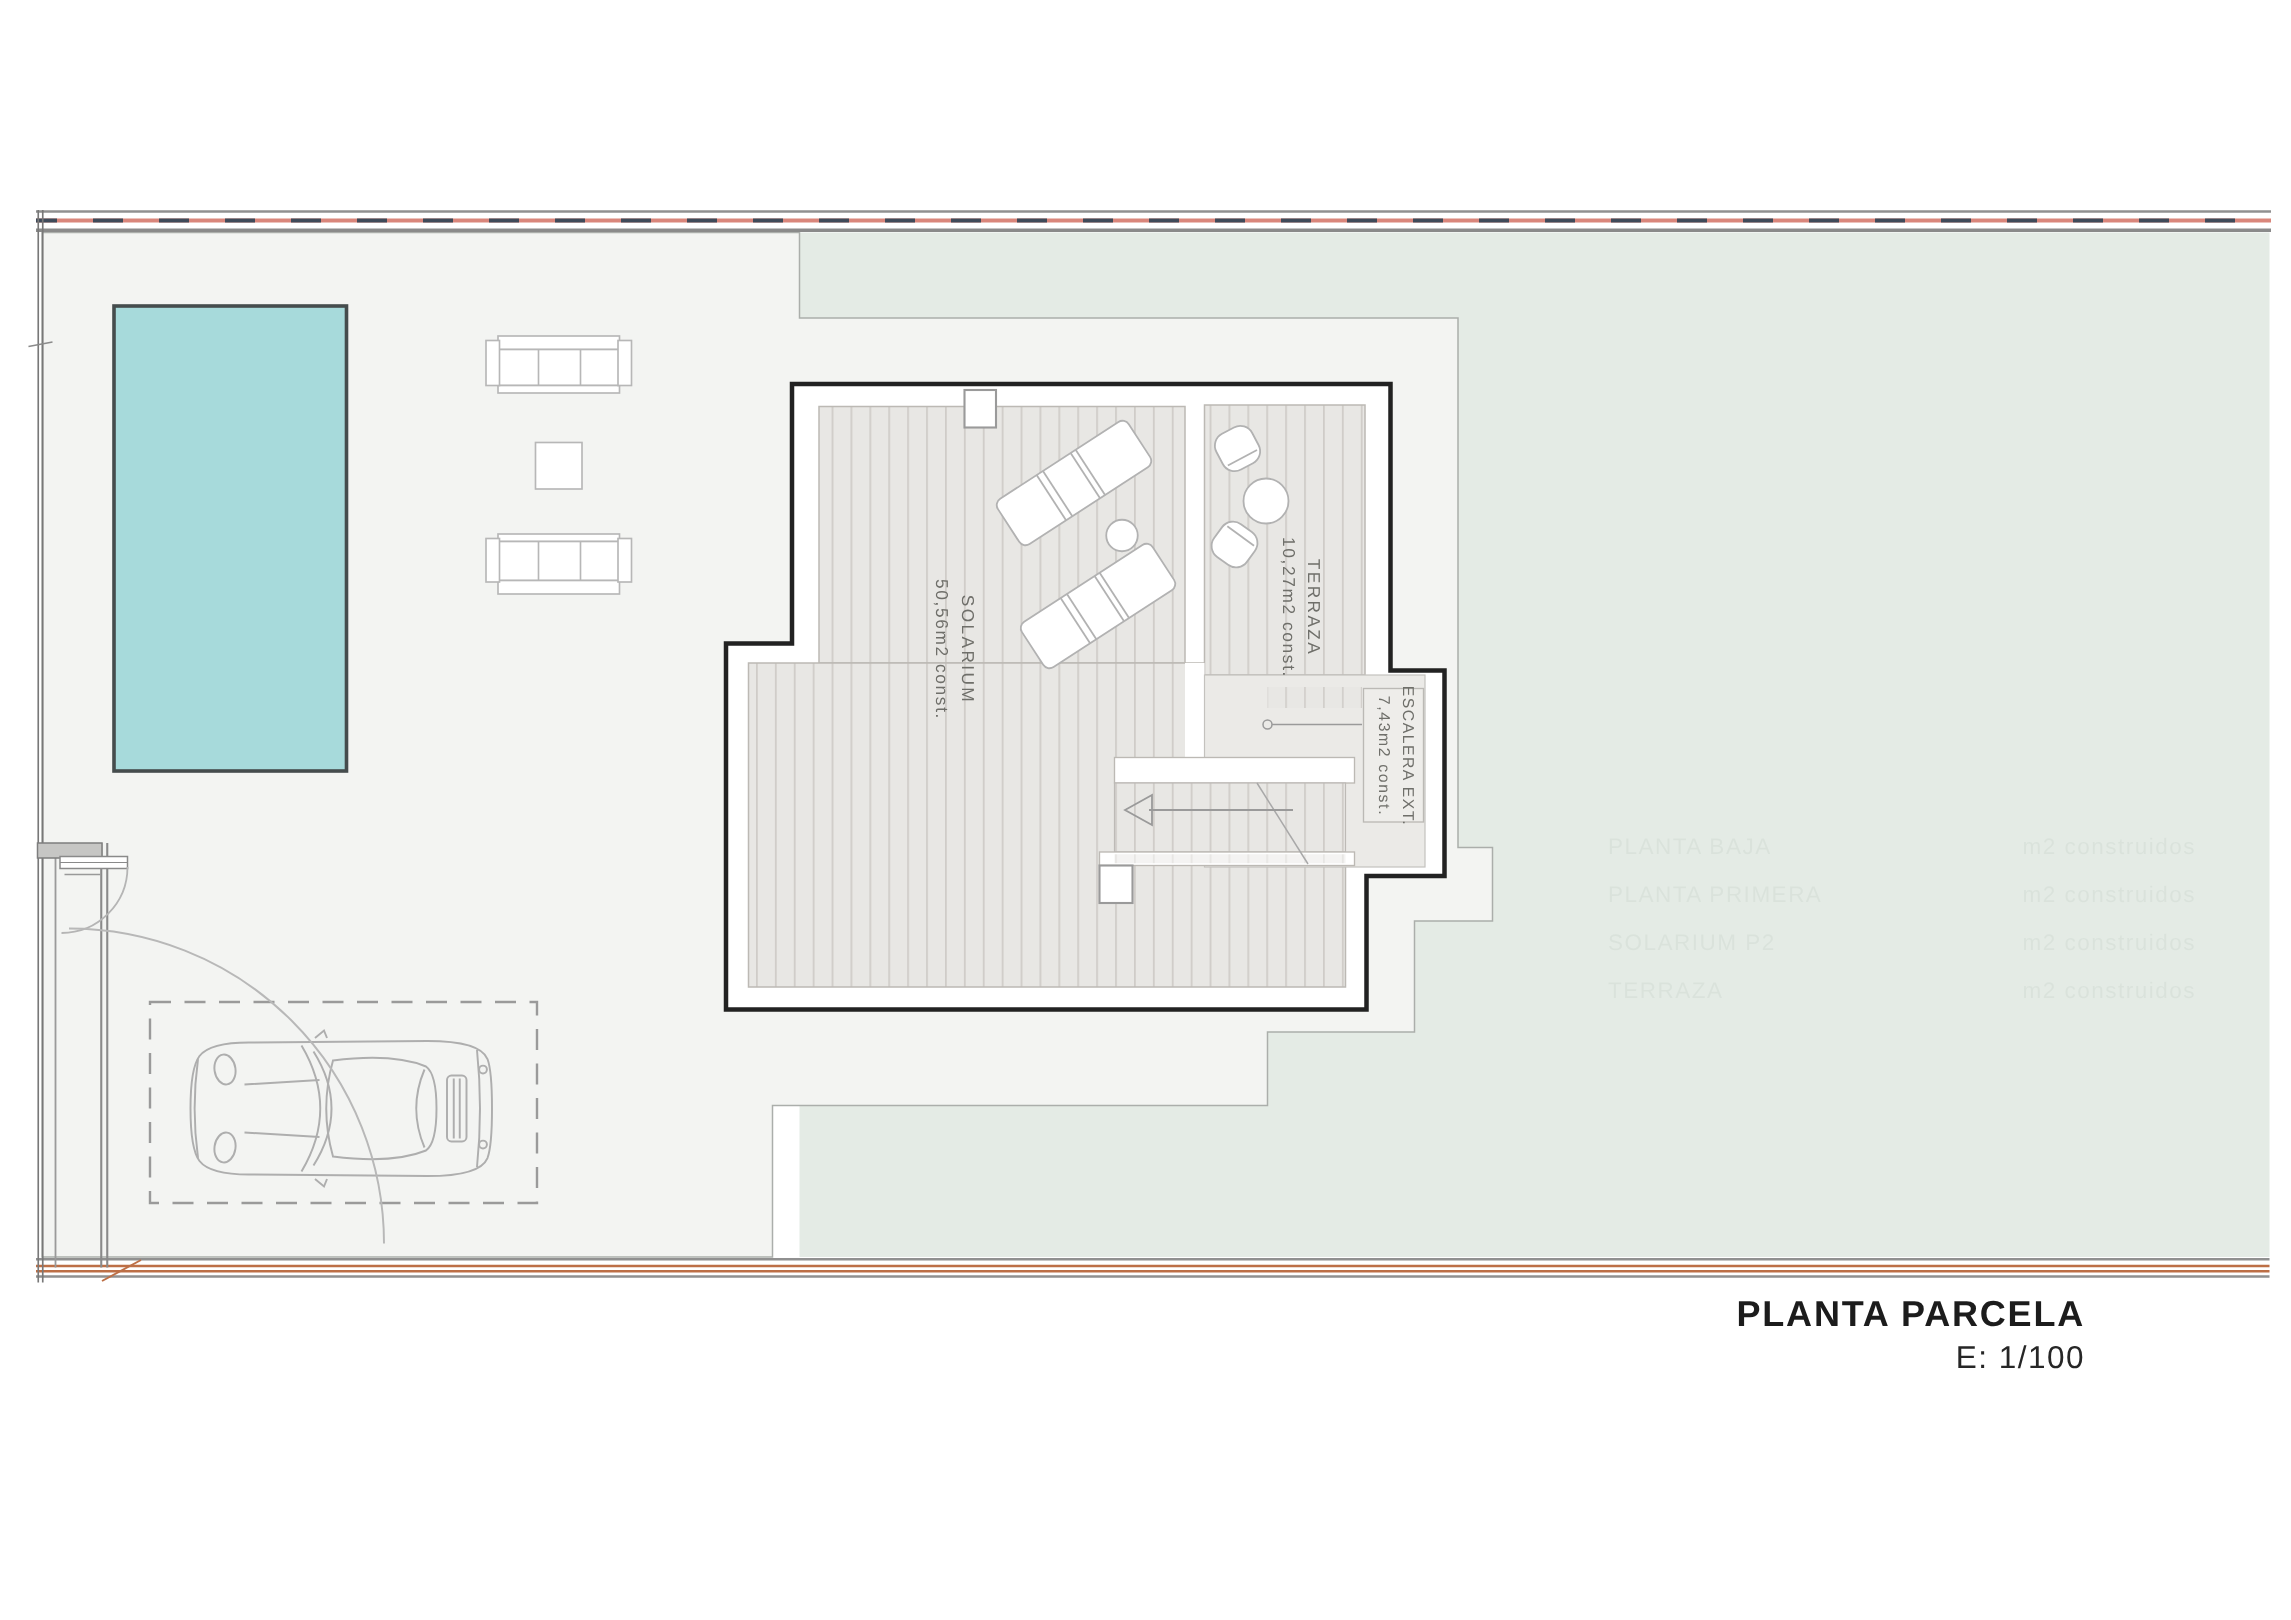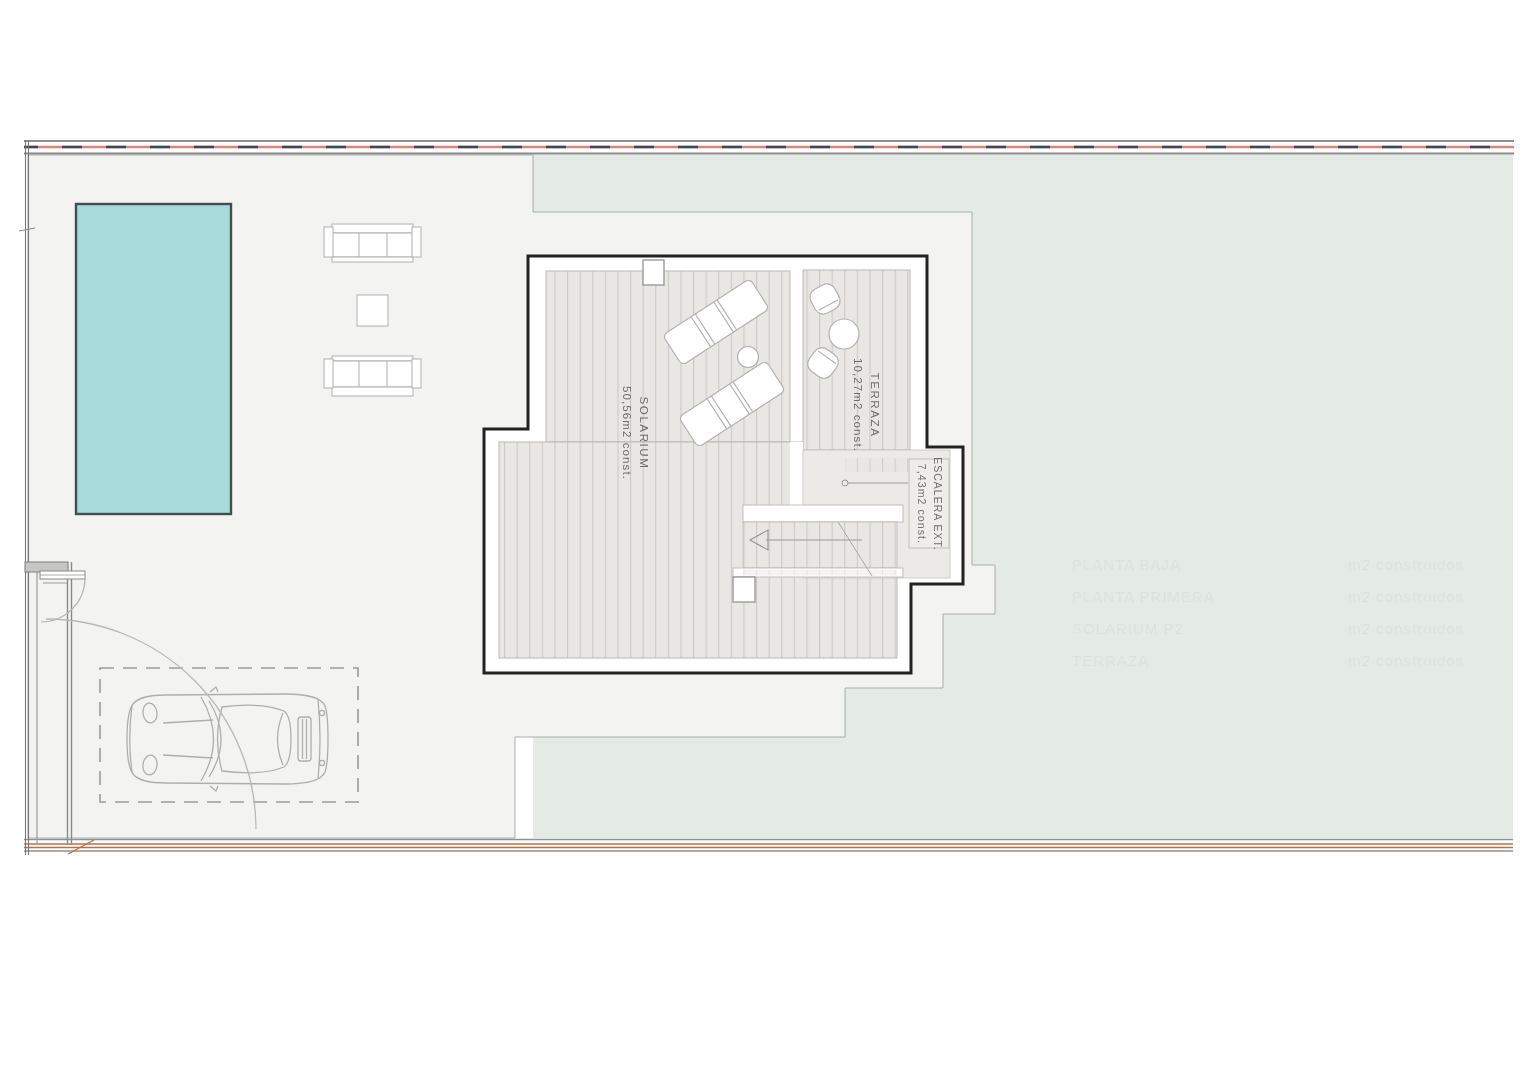--- a/index.html
+++ b/index.html
@@ -193,14 +193,18 @@
   <div class="row">
     <span>SOLARIUM P2</span>
     <span>m2 construidos</span>
   </div>
   <div class="row">
     <span>TERRAZA</span>
     <span>m2 construidos</span>
   </div>
 </div>
 
+<div class="title-block">
+  <div class="t">PLANTA PARCELA</div>
+  <div class="s">E: 1/100</div>
+</div>
 
 </div>
 
 </body></html>

